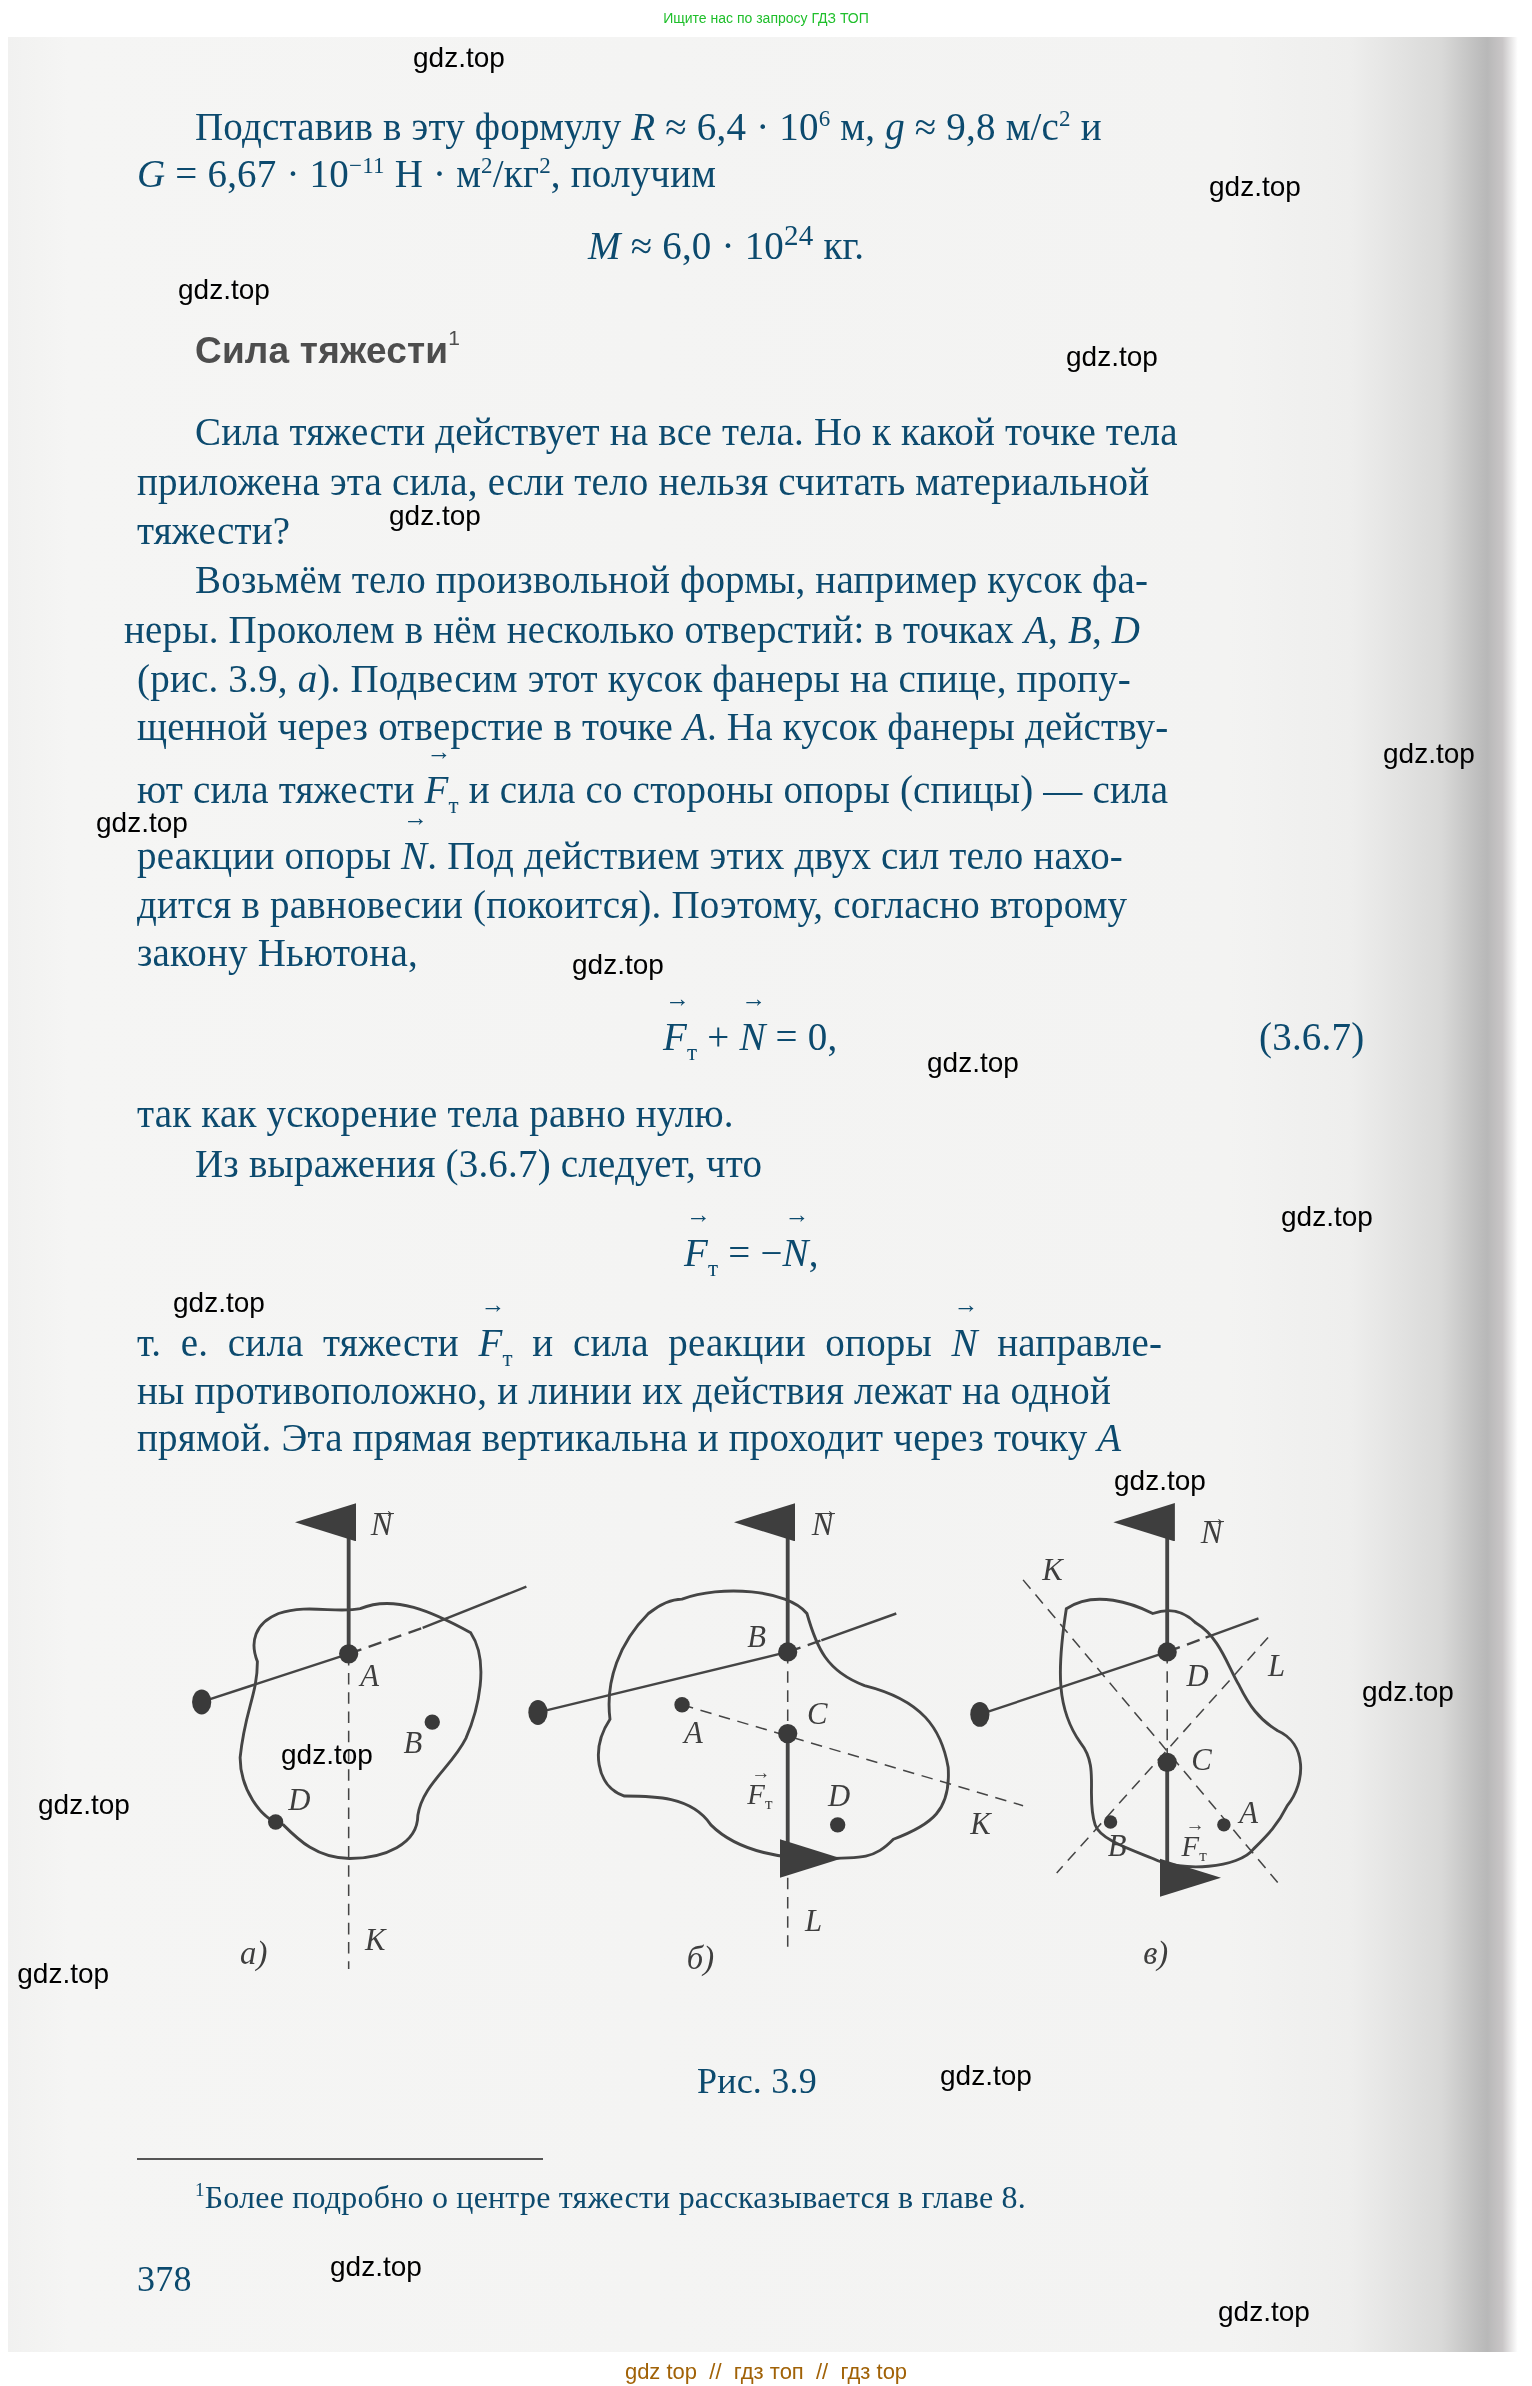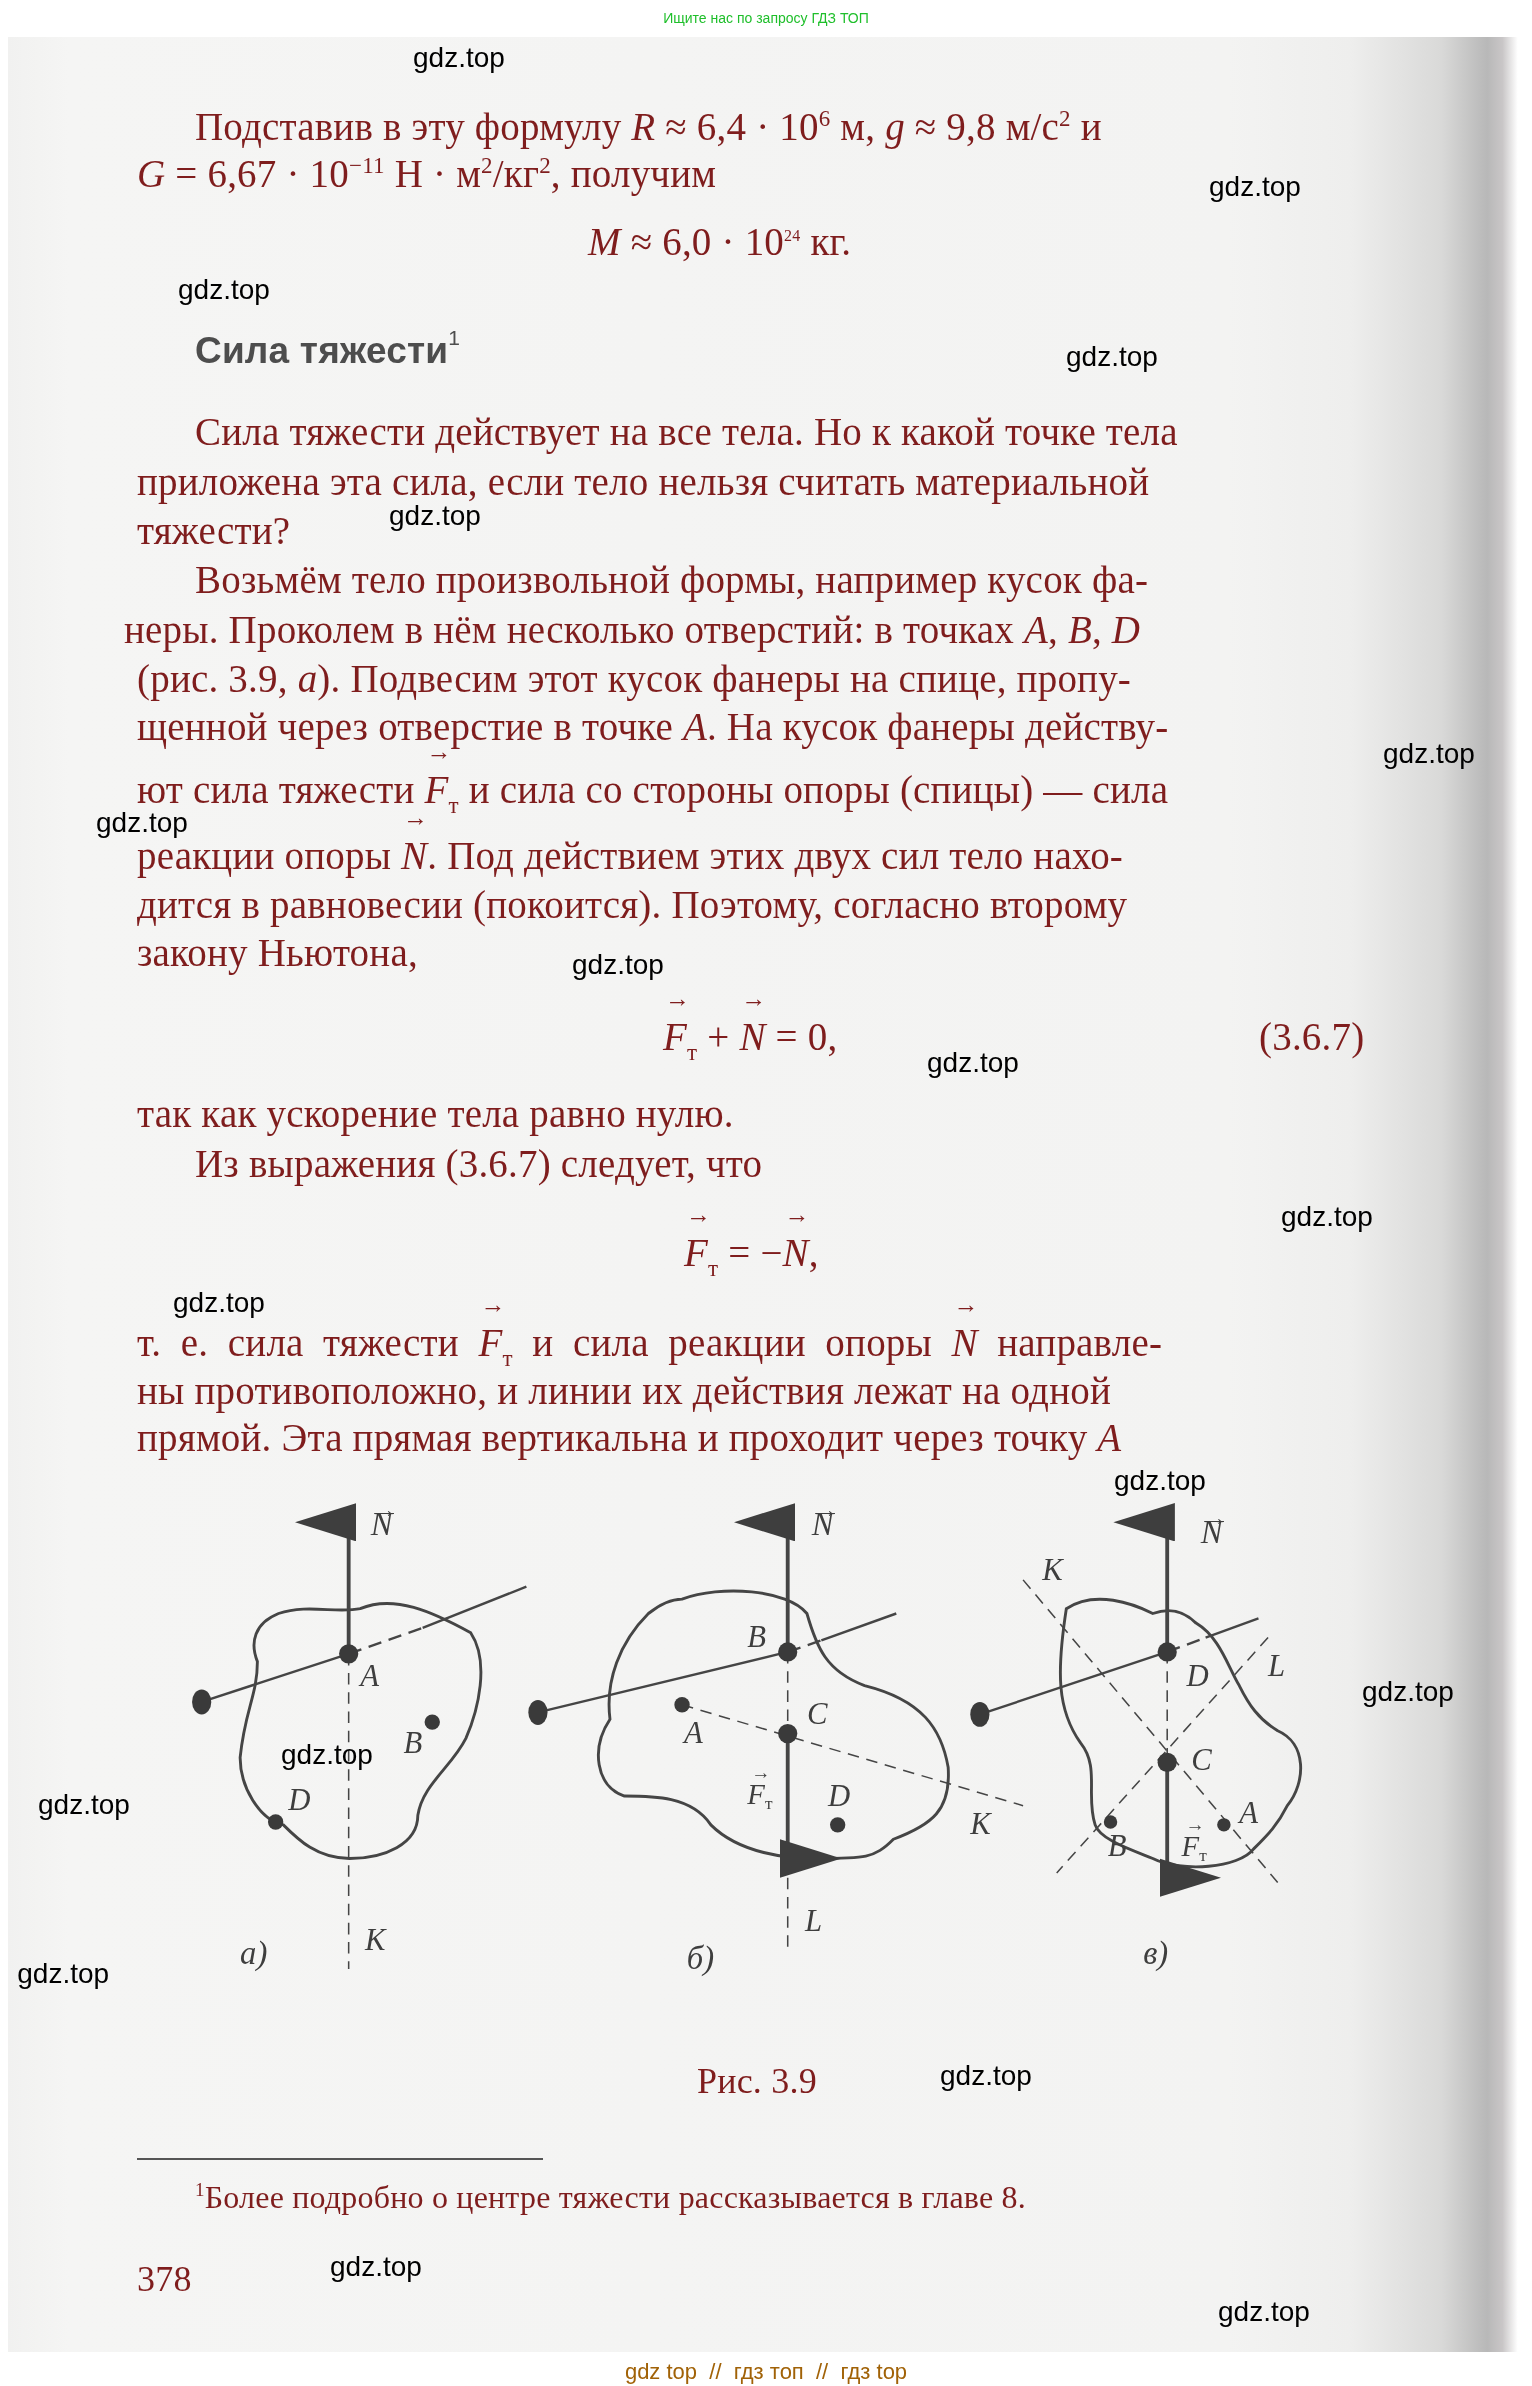--- a/index.html
+++ b/index.html
@@ -2,21 +2,21 @@
 <html><head>
 <meta charset="utf-8">
 <style>
   html, body { margin:0; padding:0; }
   body { width:1532px; height:2386px; position:relative; background:#ffffff; overflow:hidden;
          font-family:"Liberation Serif","DejaVu Serif",serif; }
   .banner { position:absolute; left:0; top:0; width:1532px; height:35px; text-align:center;
             font-family:"Liberation Sans","DejaVu Sans",sans-serif; font-size:14px; line-height:37px; }
   .page { position:absolute; left:7.7px; top:37px; width:1525px; height:2315px;
           background:linear-gradient(90deg,#f1f1f0 0%,#f5f5f4 4%,#f3f3f2 80%,#eeeeed 88%,#d9d9d8 94%,#b8b8b8 97%,#c9c6c7 98%,#ffffff 99%); }
-  .txt { position:absolute; color:#7f1d1d; font-size:39px; white-space:nowrap; letter-spacing:0.2px; }
+  .txt { position:absolute; color:#0c4a6e; font-size:39px; white-space:nowrap; letter-spacing:0.2px; }
   .heading { font-family:"Liberation Sans","DejaVu Sans",sans-serif; font-weight:bold; font-size:37px; color:#4d4d4d; }
   .heading sup { font-size:21px; font-weight:normal; vertical-align:top; position:relative; top:-3.8px; }
   .it { font-style:italic; }
   .vec { position:relative; display:inline-block; font-style:italic; }
   .vec::before { content:"\2192"; position:absolute; left:1.9px; top:-29px; font-size:25px; font-style:normal; }
   .sub { font-size:23px; font-style:normal; vertical-align:-9.6px; }
   .wm { position:absolute; font-family:"Liberation Sans","DejaVu Sans",sans-serif; font-size:28px; color:#000000; white-space:nowrap; }
   .footer { position:absolute; left:0; top:2356px; width:1532px; text-align:center;
             font-family:"Liberation Sans","DejaVu Sans",sans-serif; font-size:22px; line-height:31px; }
   .rule { position:absolute; left:137px; top:2158px; width:406px; height:1.9px; background:#555; }
@@ -34,21 +34,21 @@
 
 <div class="page"></div>
 
 <div class="txt" style="left:195px;top:104px;">
   Подставив в эту формулу <span class="it">R</span> ≈ 6,4 · 10<sup style="font-size:23px">6</sup> м, <span class="it">g</span> ≈ 9,8 м/с<sup style="font-size:23px">2</sup> и
 </div>
 <div class="txt" style="left:137px;top:151px;">
   <span class="it">G</span> = 6,67 · 10<sup style="font-size:23px">−11</sup> Н · м<sup style="font-size:23px">2</sup>/кг<sup style="font-size:23px">2</sup>, получим
 </div>
 <div class="txt" style="left:588px;top:219px;">
-  <span class="it">M</span> ≈ 6,0 · 10<sup style="font-size:16px">24</sup> кг.
+  <span class="it">M</span> ≈ 6,0 · 10<sup style="font-size:29px">24</sup> кг.
 </div>
 
 <div class="txt heading" style="left:195px;top:330px;">
   <span>Сила тяжести</span><sup>1</sup>
 </div>
 
 <div class="txt" style="left:195px;top:409px;">Сила тяжести действует на все тела. Но к какой точке тела</div>
 <div class="txt" style="left:137px;top:459px;">приложена эта сила, если тело нельзя считать материальной</div>
 <div class="txt" style="left:137px;top:508px;">тяжести?</div>
 

